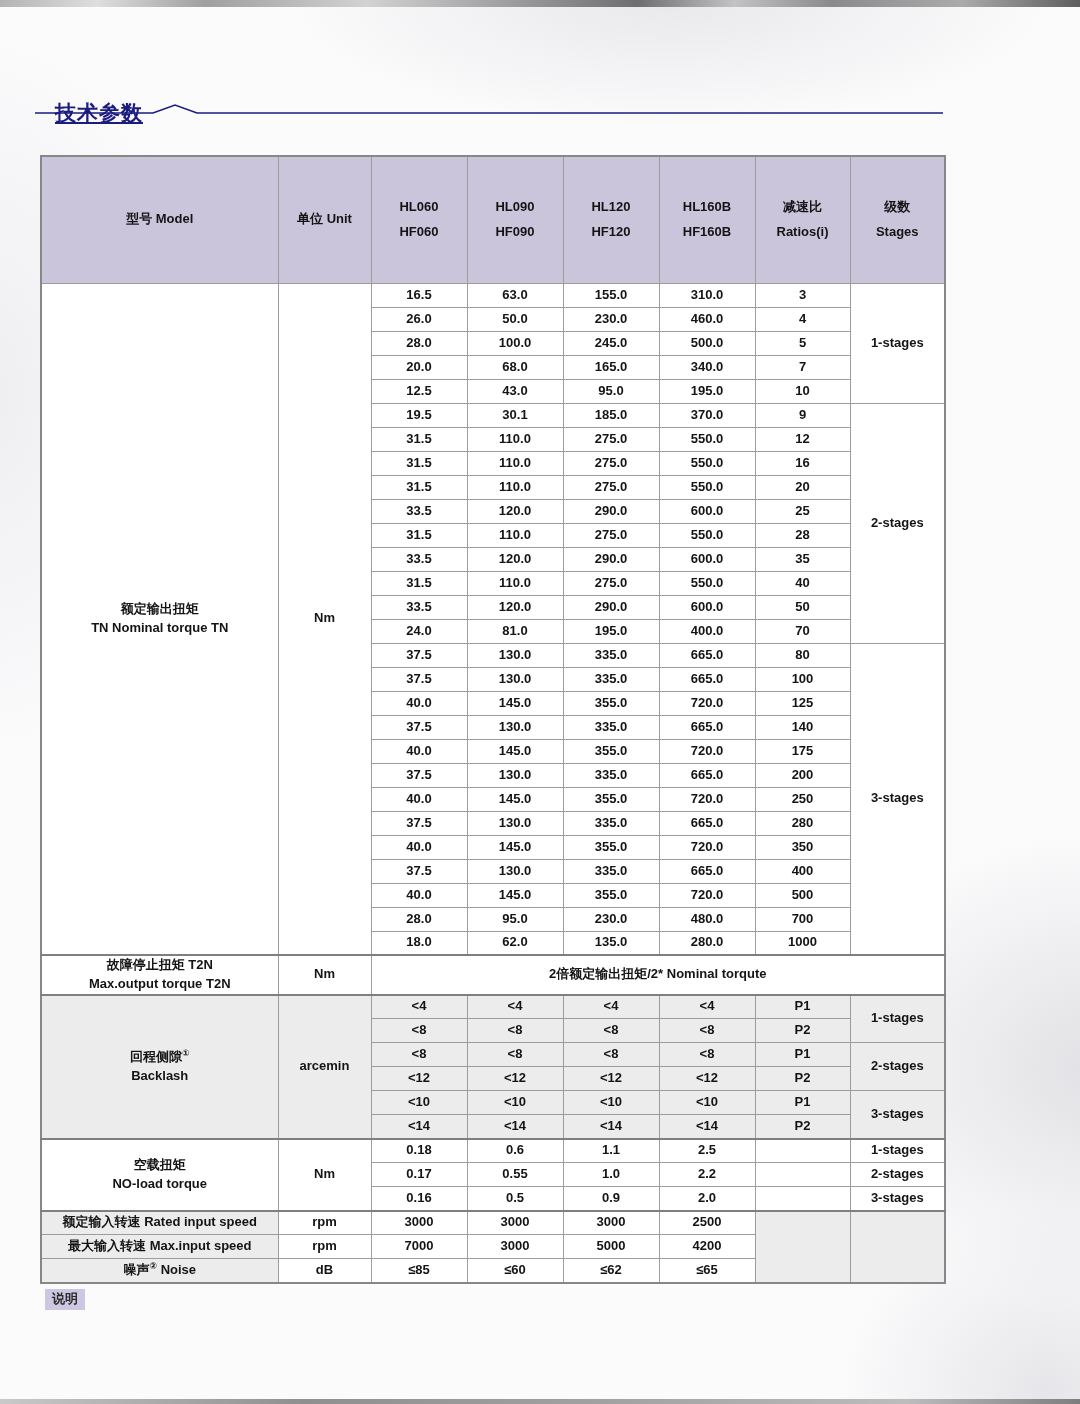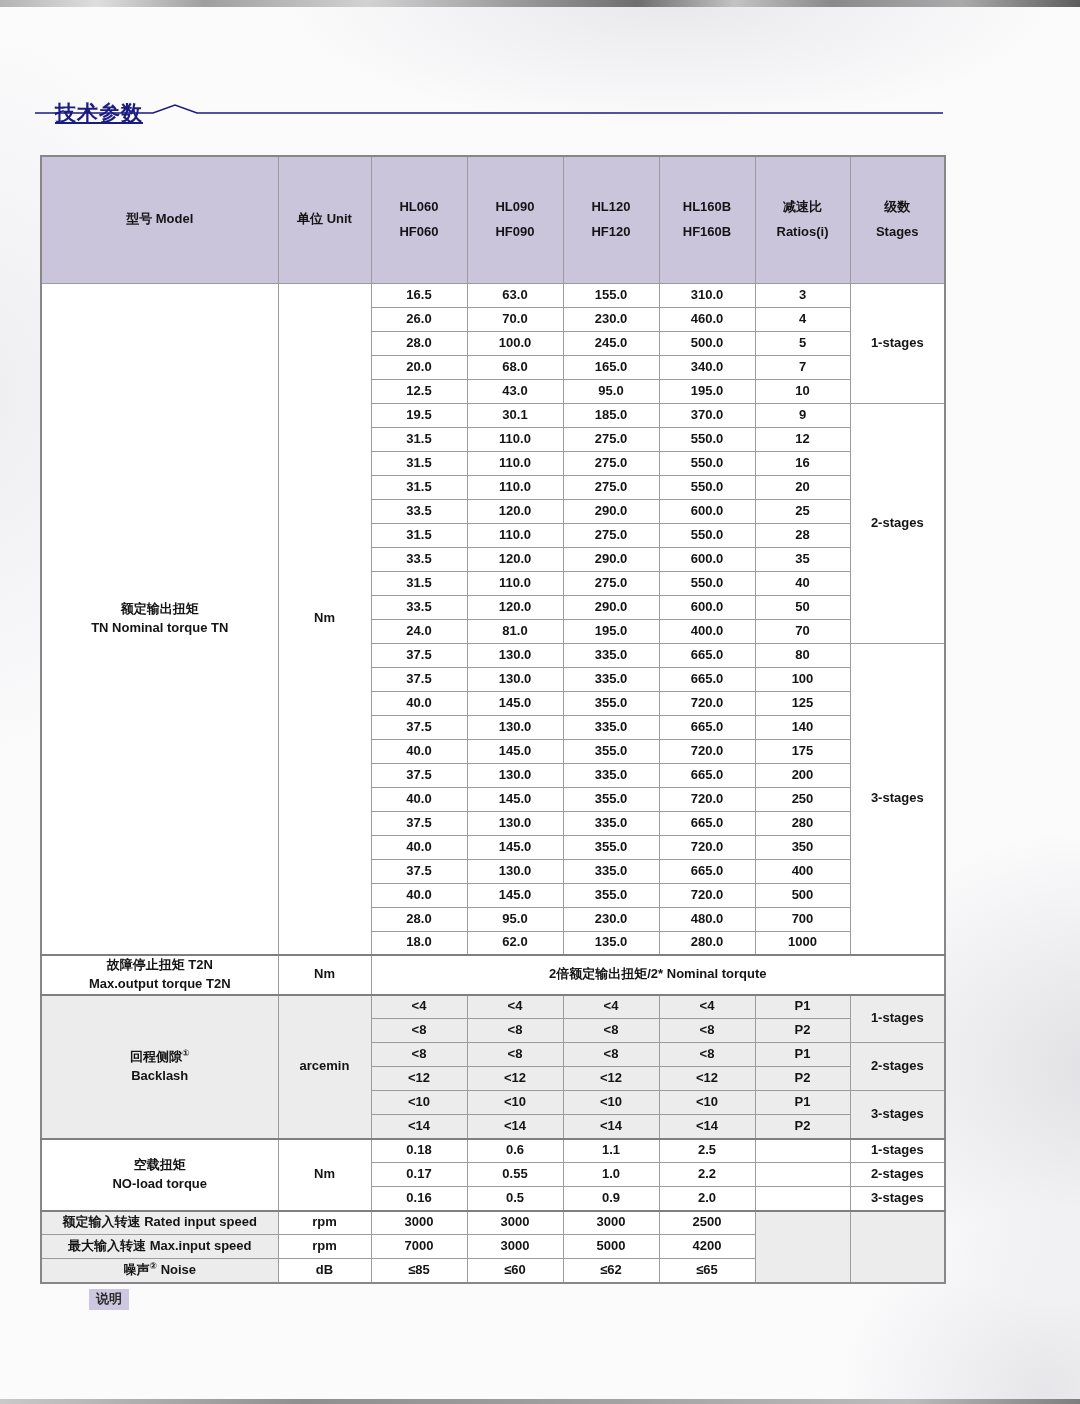--- a/index.html
+++ b/index.html
@@ -50,21 +50,21 @@
   table.tech thead td{background:var(--header-bg);}
   table.tech thead td div{line-height:1.9;}
   table.tech tbody tr{height:24px;}
   table.tech tbody tr.t2n{height:32px;}
   table.tech tr.sec > td{border-top:2px solid #7f7f7f;}
   table.tech td.gray{background:var(--section-gray);}
   table.tech td.lbl div{line-height:1.45;}
   sup{font-size:9px;line-height:0;}
 
   .notes{position:absolute;left:45px;top:1289px;font-size:13px;font-weight:bold;color:#222;}
-  .notes .row{display:flex;align-items:flex-start;margin-left:44px;}
+  .notes .row{display:flex;align-items:flex-start;}
   .note-badge{
     background:var(--badge-bg);color:#2a2a2a;
     padding:1px 7px 2px 7px;margin-right:18px;font-size:13px;
   }
   .note-lines div{line-height:1.85;}
 </style>
 </head>
 <body>
 
 <div class="top-strip"></div>
@@ -125,21 +125,21 @@
         <td rowspan="28">Nm</td>
         <td>16.5</td>
         <td>63.0</td>
         <td>155.0</td>
         <td>310.0</td>
         <td>3</td>
         <td rowspan="5">1-stages</td>
       </tr>
       <tr>
         <td>26.0</td>
-        <td>70.0</td>
+        <td>50.0</td>
         <td>230.0</td>
         <td>460.0</td>
         <td>4</td>
       </tr>
       <tr>
         <td>28.0</td>
         <td>100.0</td>
         <td>245.0</td>
         <td>500.0</td>
         <td>5</td>

